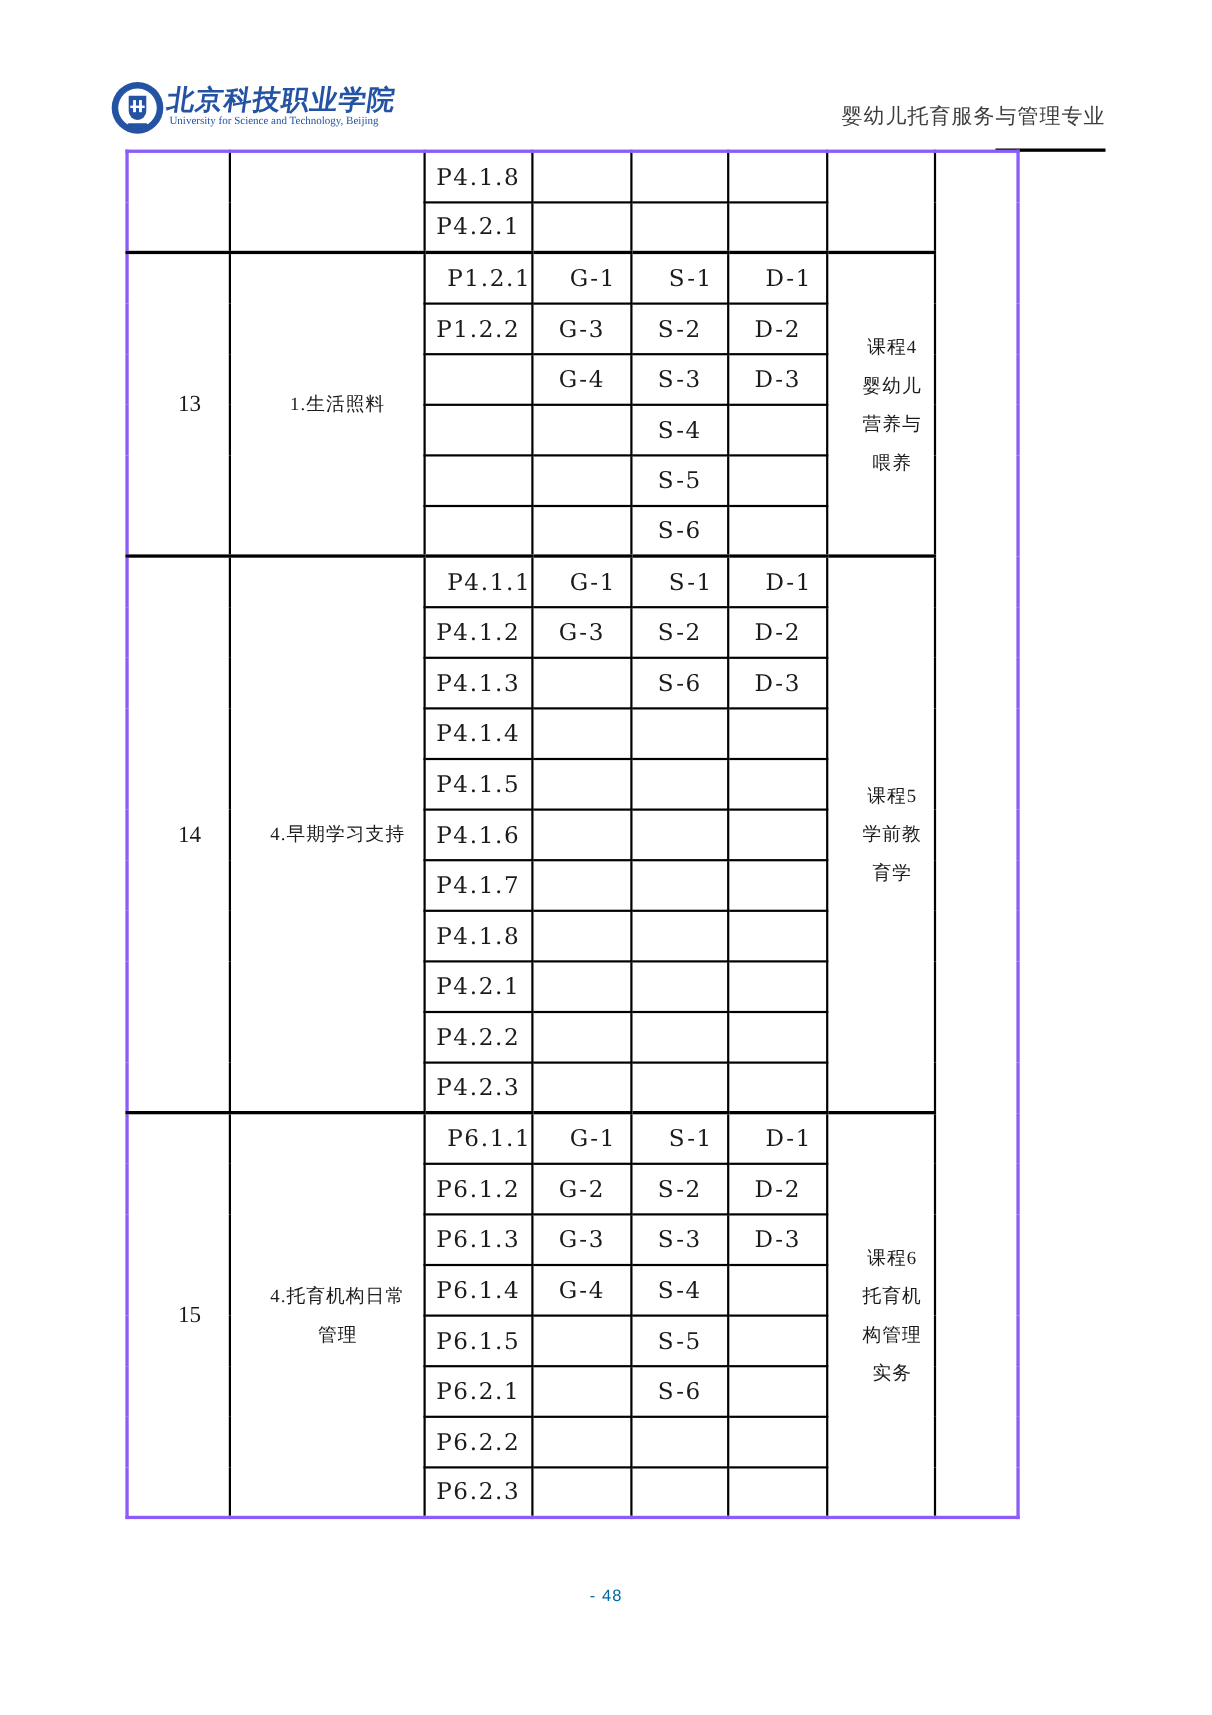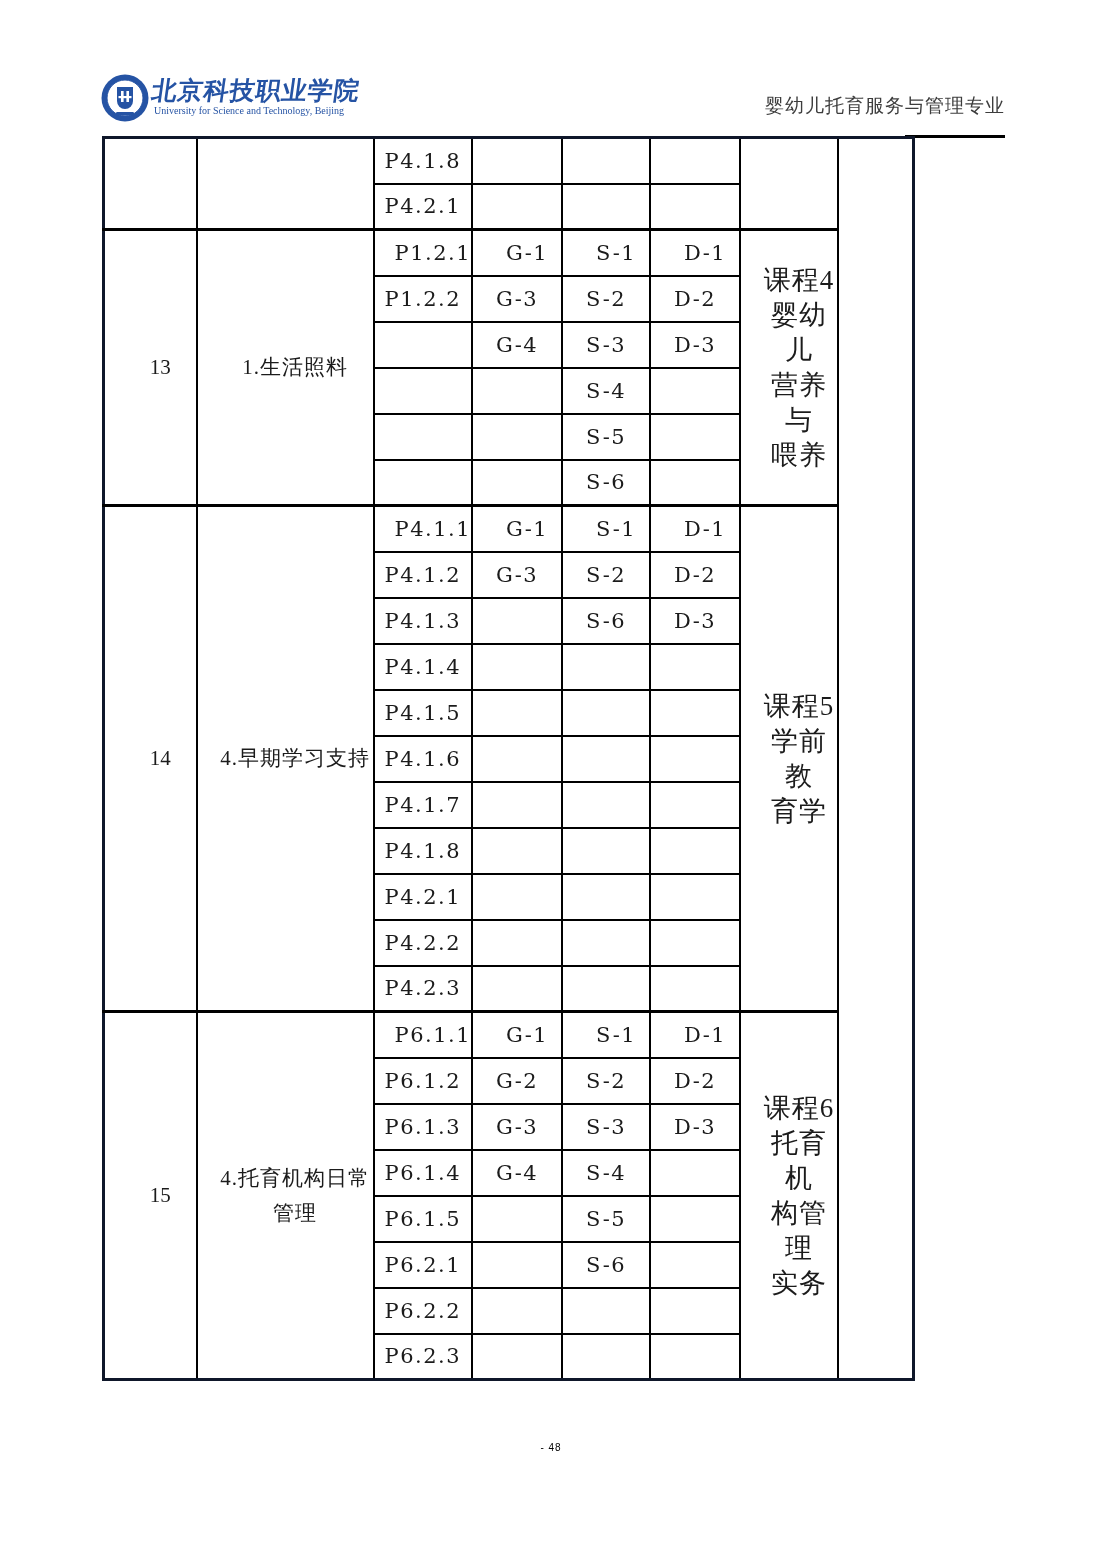--- a/index.html
+++ b/index.html
@@ -29,46 +29,46 @@
     font-size:19px; color:#3d3d3d; letter-spacing:1px;
     white-space:nowrap;
   }
   .rule-ext {
     position:absolute; left:905px; top:135px;
     width:100px; height:3px; background:#000;
   }
 
   
   table.grid {
-    position:absolute; left:102px; top:136px;
+    position:absolute; left:114px; top:136px;
     border-collapse:collapse; table-layout:fixed;
-    border:3px solid #0f172a;
+    border:3px solid #8b5cf6;
   }
   table.grid td {
     border:2px solid #000;
     padding:0;
     text-align:center; vertical-align:middle;
     overflow:hidden;
   }
   table.grid tr { height:46px; }
   table.grid tr.block-start td { border-top:3px solid #000;padding-left:20px; }
 
   .code {
     font-size:21px; letter-spacing:1.5px; color:#1b1b1b;
     font-family:"DejaVu Serif", serif;
   }
   .num-cell  { font-size:21px; color:#1b1b1b; }
-  .cat-cell  { font-size:21px; color:#1b1b1b; white-space:pre-line; line-height:35px; letter-spacing:1px;margin-left:40px; }
-  .course-cell { font-size:27px; color:#1b1b1b; white-space:pre-line; line-height:35px; letter-spacing:1px; }
+  .cat-cell  { font-size:17px; color:#1b1b1b; white-space:pre-line; line-height:35px; letter-spacing:1px;margin-left:40px; }
+  .course-cell { font-size:17px; color:#1b1b1b; white-space:pre-line; line-height:35px; letter-spacing:1px; }
 
   
   .footer-page {
     position:absolute; left:0; top:1442px; width:1102px;
     text-align:center;
-    font-size:10px; color:#000000;
+    font-size:15px; color:#0369a1;
     font-family:"Liberation Sans", sans-serif;
     letter-spacing:1px;
   }
 </style>
 </head>
 <body>
 
 <header>
   <span class="seal">
     <svg viewBox="0 0 48 48" width="48" height="48">

